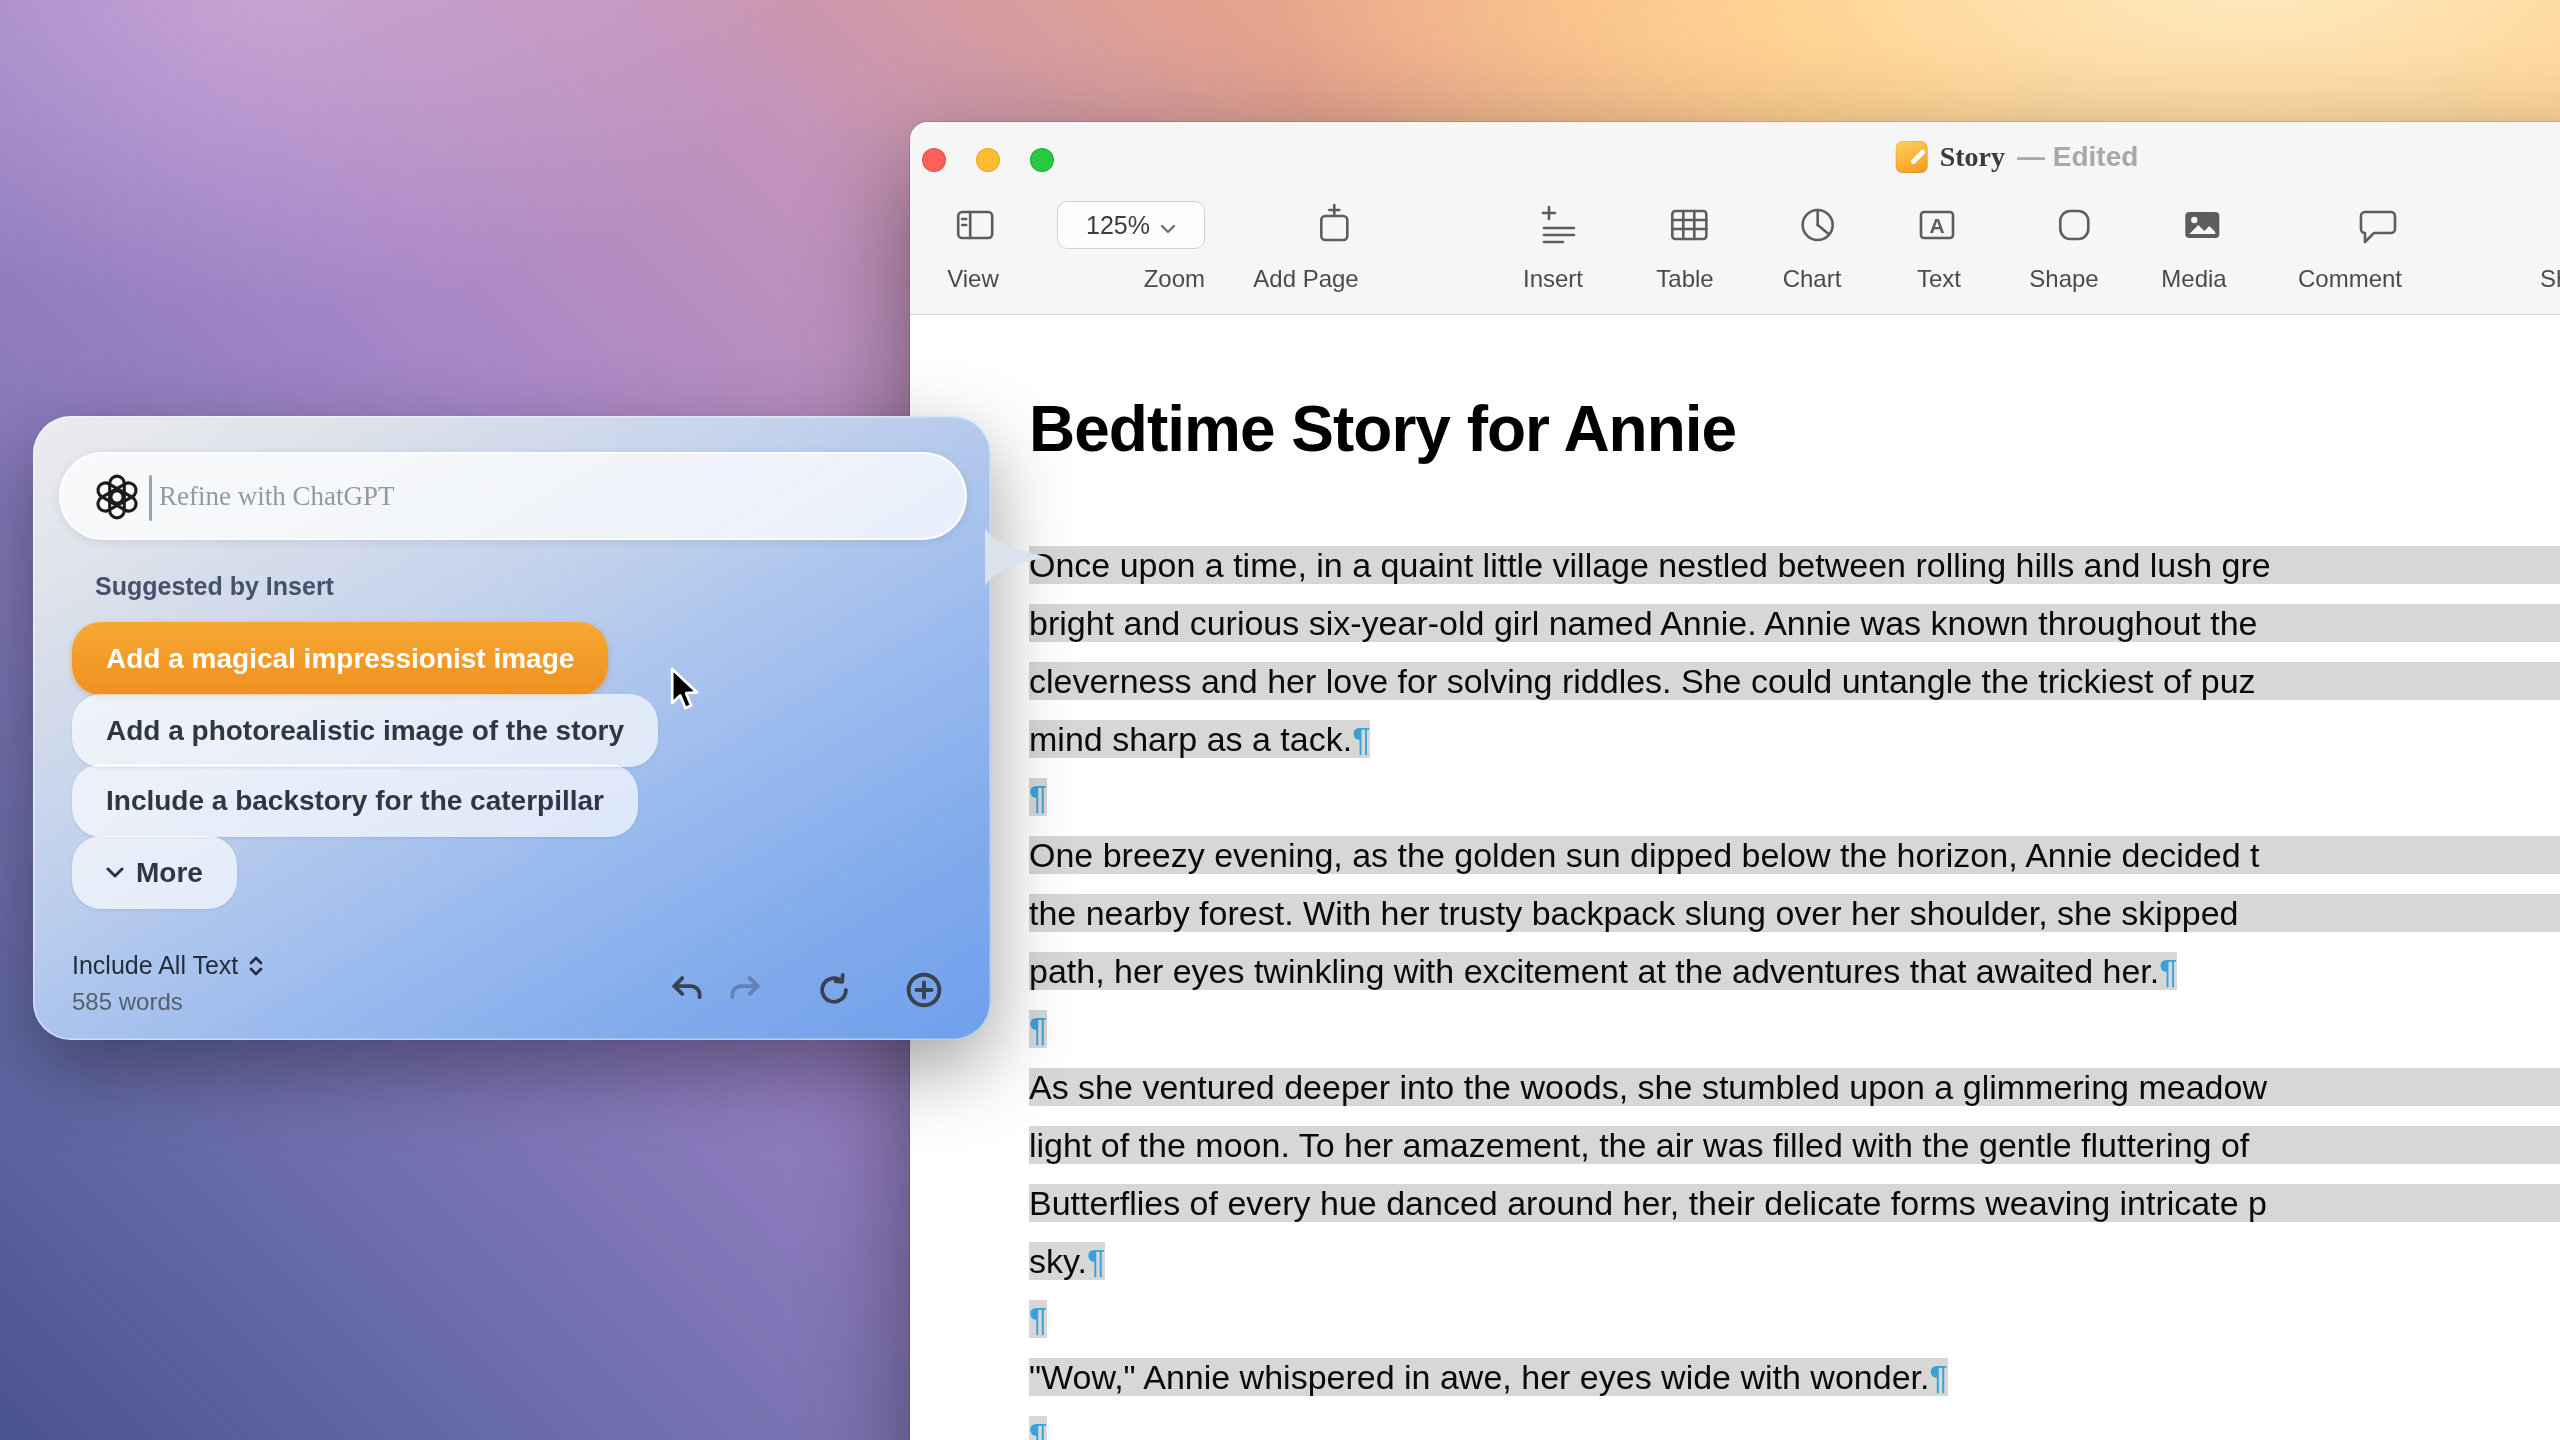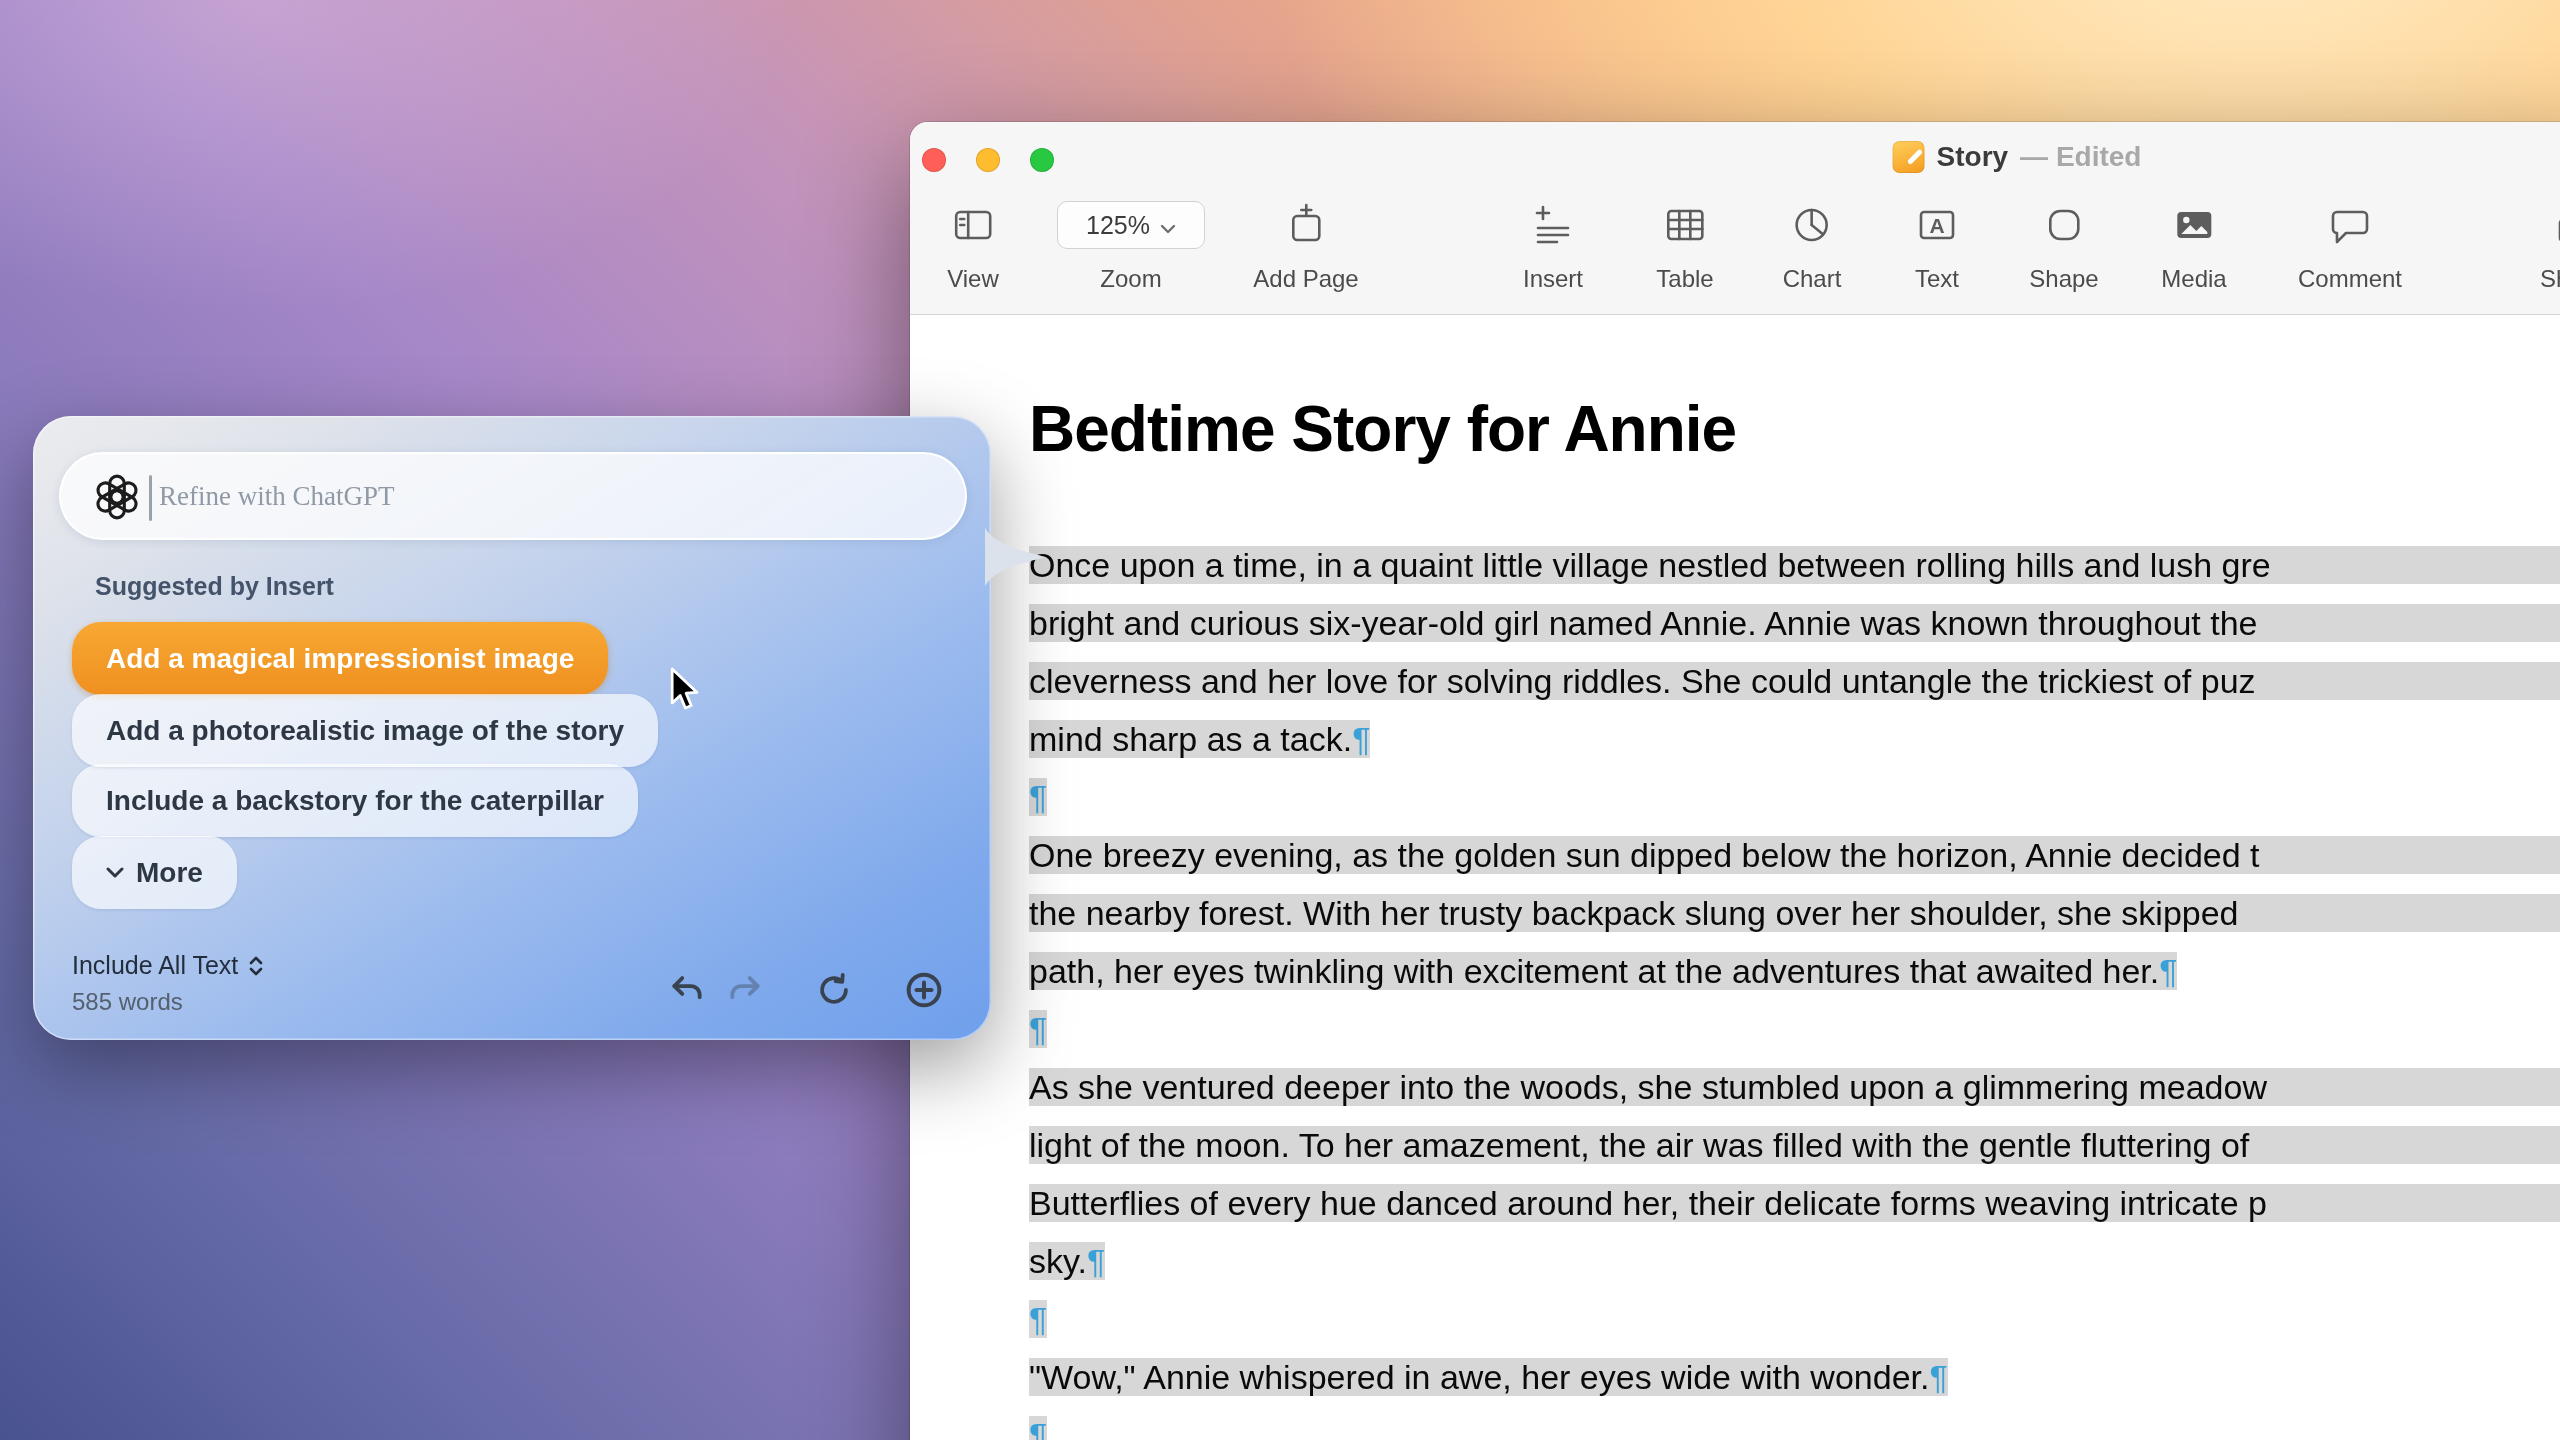--- a/index.html
+++ b/index.html
@@ -27,24 +27,24 @@
     background:#f6f6f7; border-bottom:1px solid #d4d4d4;
     border-radius:18px 18px 0 0;
   }
   .traffic { position:absolute; left:12px; top:26px; display:flex; gap:30px; }
   .light { width:24px; height:24px; border-radius:50%; box-shadow:inset 0 0 0 1px rgba(0,0,0,0.12); }
   .light.red { background:#ff5f57; } .light.yellow { background:#febc2e; } .light.green { background:#28c840; }
 
   .title-group { position:absolute; left:1107px; top:19px; transform:translateX(-50%); display:flex; align-items:center; gap:12px; white-space:nowrap; }
   .doc-badge { width:32px; height:32px; border-radius:7px; background:linear-gradient(160deg,#ffd05e,#f59b1e); position:relative; box-shadow:inset 0 0 0 1px rgba(0,0,0,0.08); }
   .doc-badge::after { content:""; position:absolute; left:7px; top:7px; width:18px; height:5px; background:#fff; border-radius:3px; transform:rotate(-45deg) translateY(9px); }
-  .win-title { font-size:28px; font-weight:700; color:#3b3b3b; }
+  .win-title { font-size:28px; font-weight:700; color:#3b3b3b;font-family:Liberation Serif, serif; }
   .win-title-suffix { font-size:28px; font-weight:600; color:#a8a8a8; }
 
-  .tb-item { position:absolute; top:79px; transform:translateX(-50%); display:flex; flex-direction:column; align-items:center; cursor:default; }
+  .tb-item { position:absolute; top:79px; transform:translateX(-50%); display:flex; flex-direction:column; align-items:flex-end; cursor:default; }
   .tb-icon { width:48px; height:48px; display:flex; align-items:center; justify-content:center; }
   .tb-icon svg { stroke:#5d5d5d; fill:none; stroke-width:2.6; stroke-linecap:round; stroke-linejoin:round; }
   .tb-label { margin-top:16px; font-size:24px; color:#4b4b4b; white-space:nowrap; }
   .zoom-btn { height:48px; min-width:148px; padding:0 16px; background:#fdfdfd; border:1px solid #d2d2d2; border-radius:10px;
     display:flex; align-items:center; justify-content:center; gap:10px; font-size:25px; color:#3c3c3c; }
 
   
   .doc-area { position:absolute; left:0; top:193px; right:0; bottom:0; background:#ffffff; padding:74px 0 0 119px; overflow:hidden; }
   .doc-heading { font-size:64px; line-height:80px; font-weight:700; color:#000; letter-spacing:-1px; white-space:nowrap; }
   .doc-body { margin-top:67px; }

